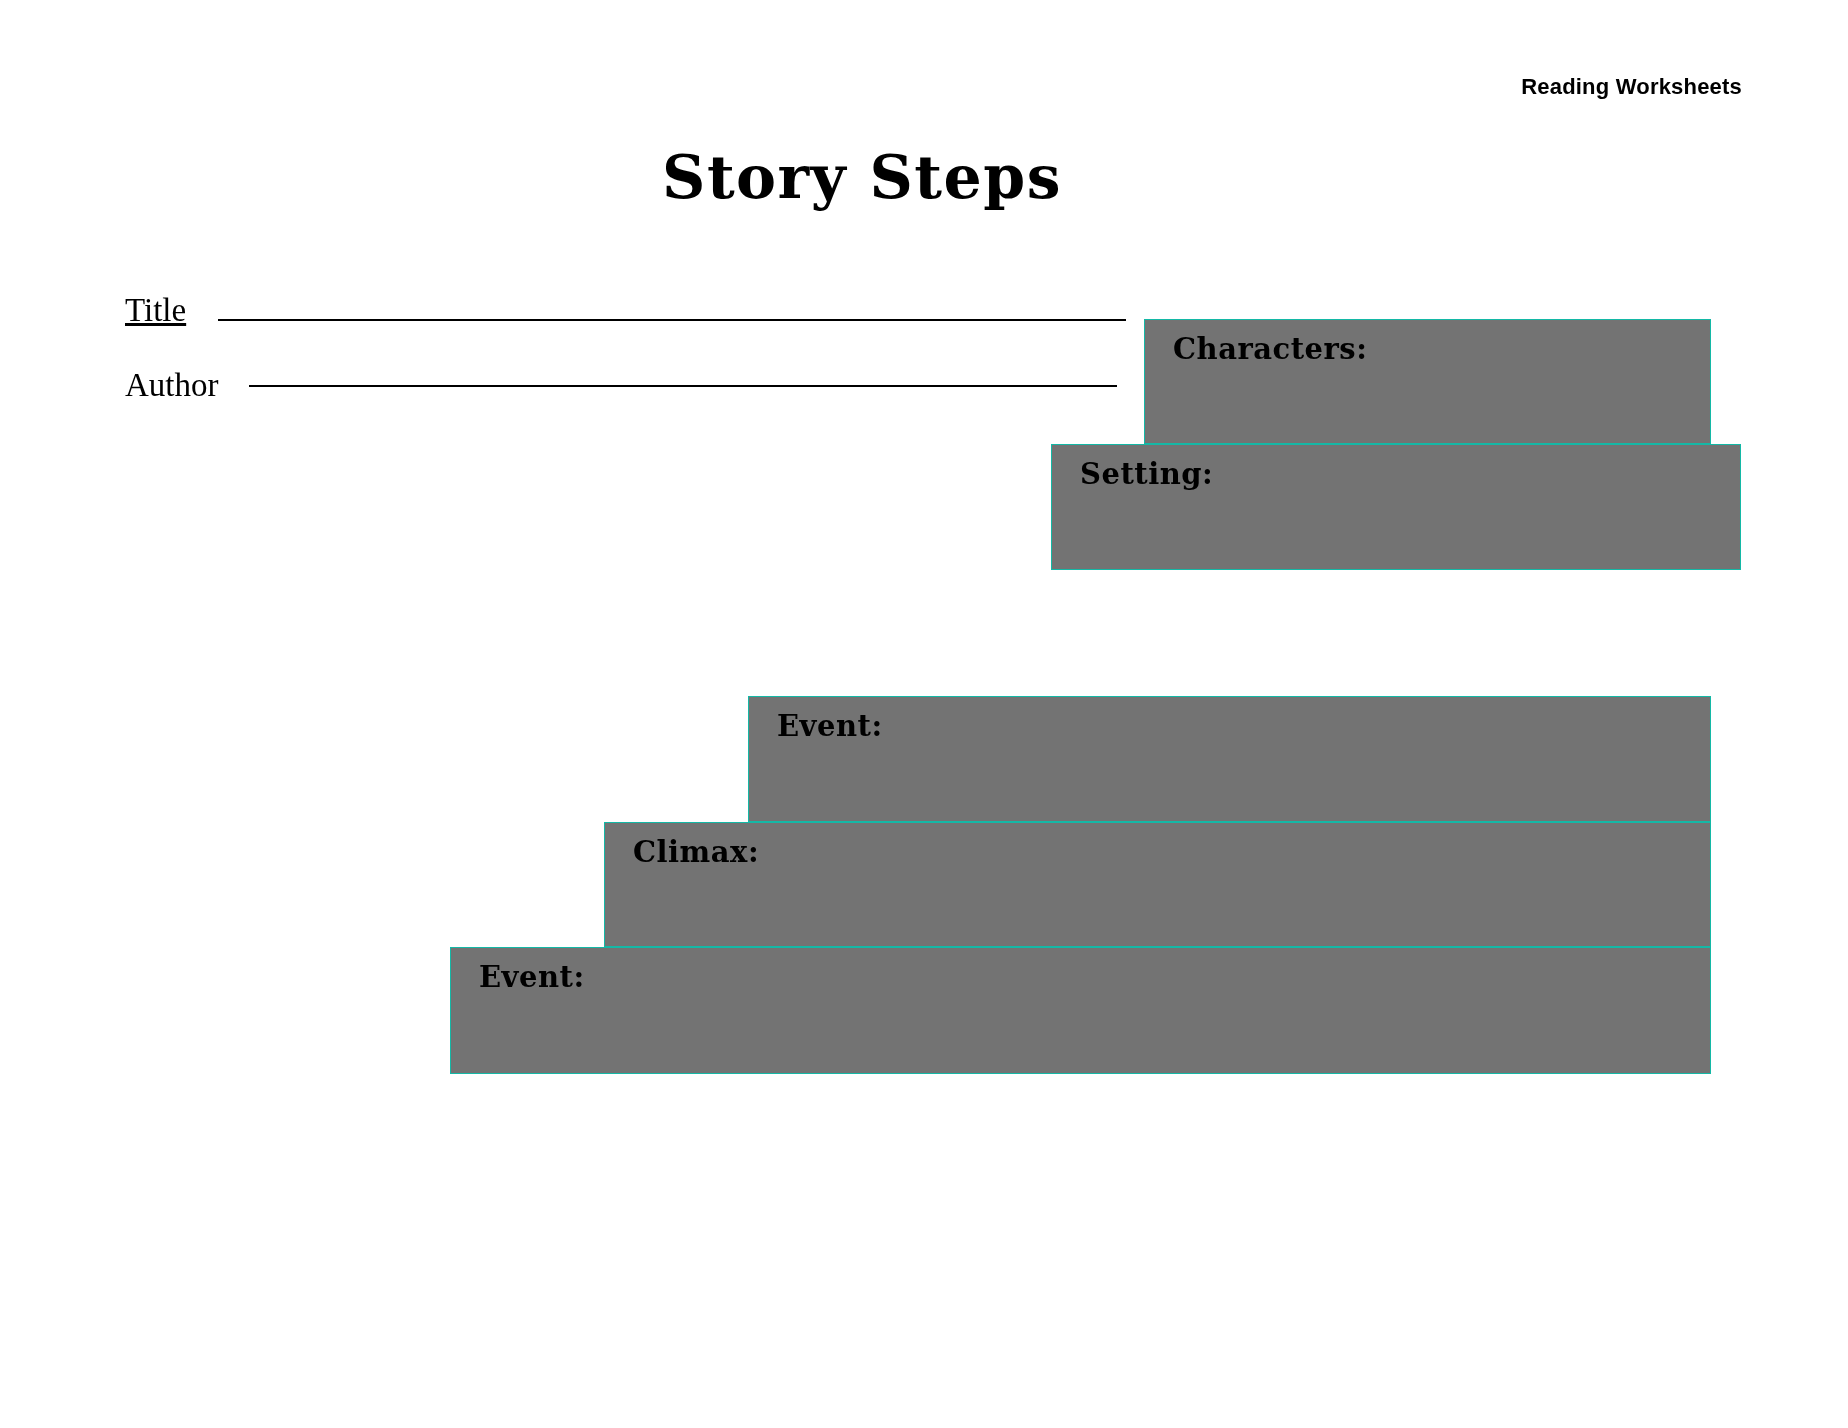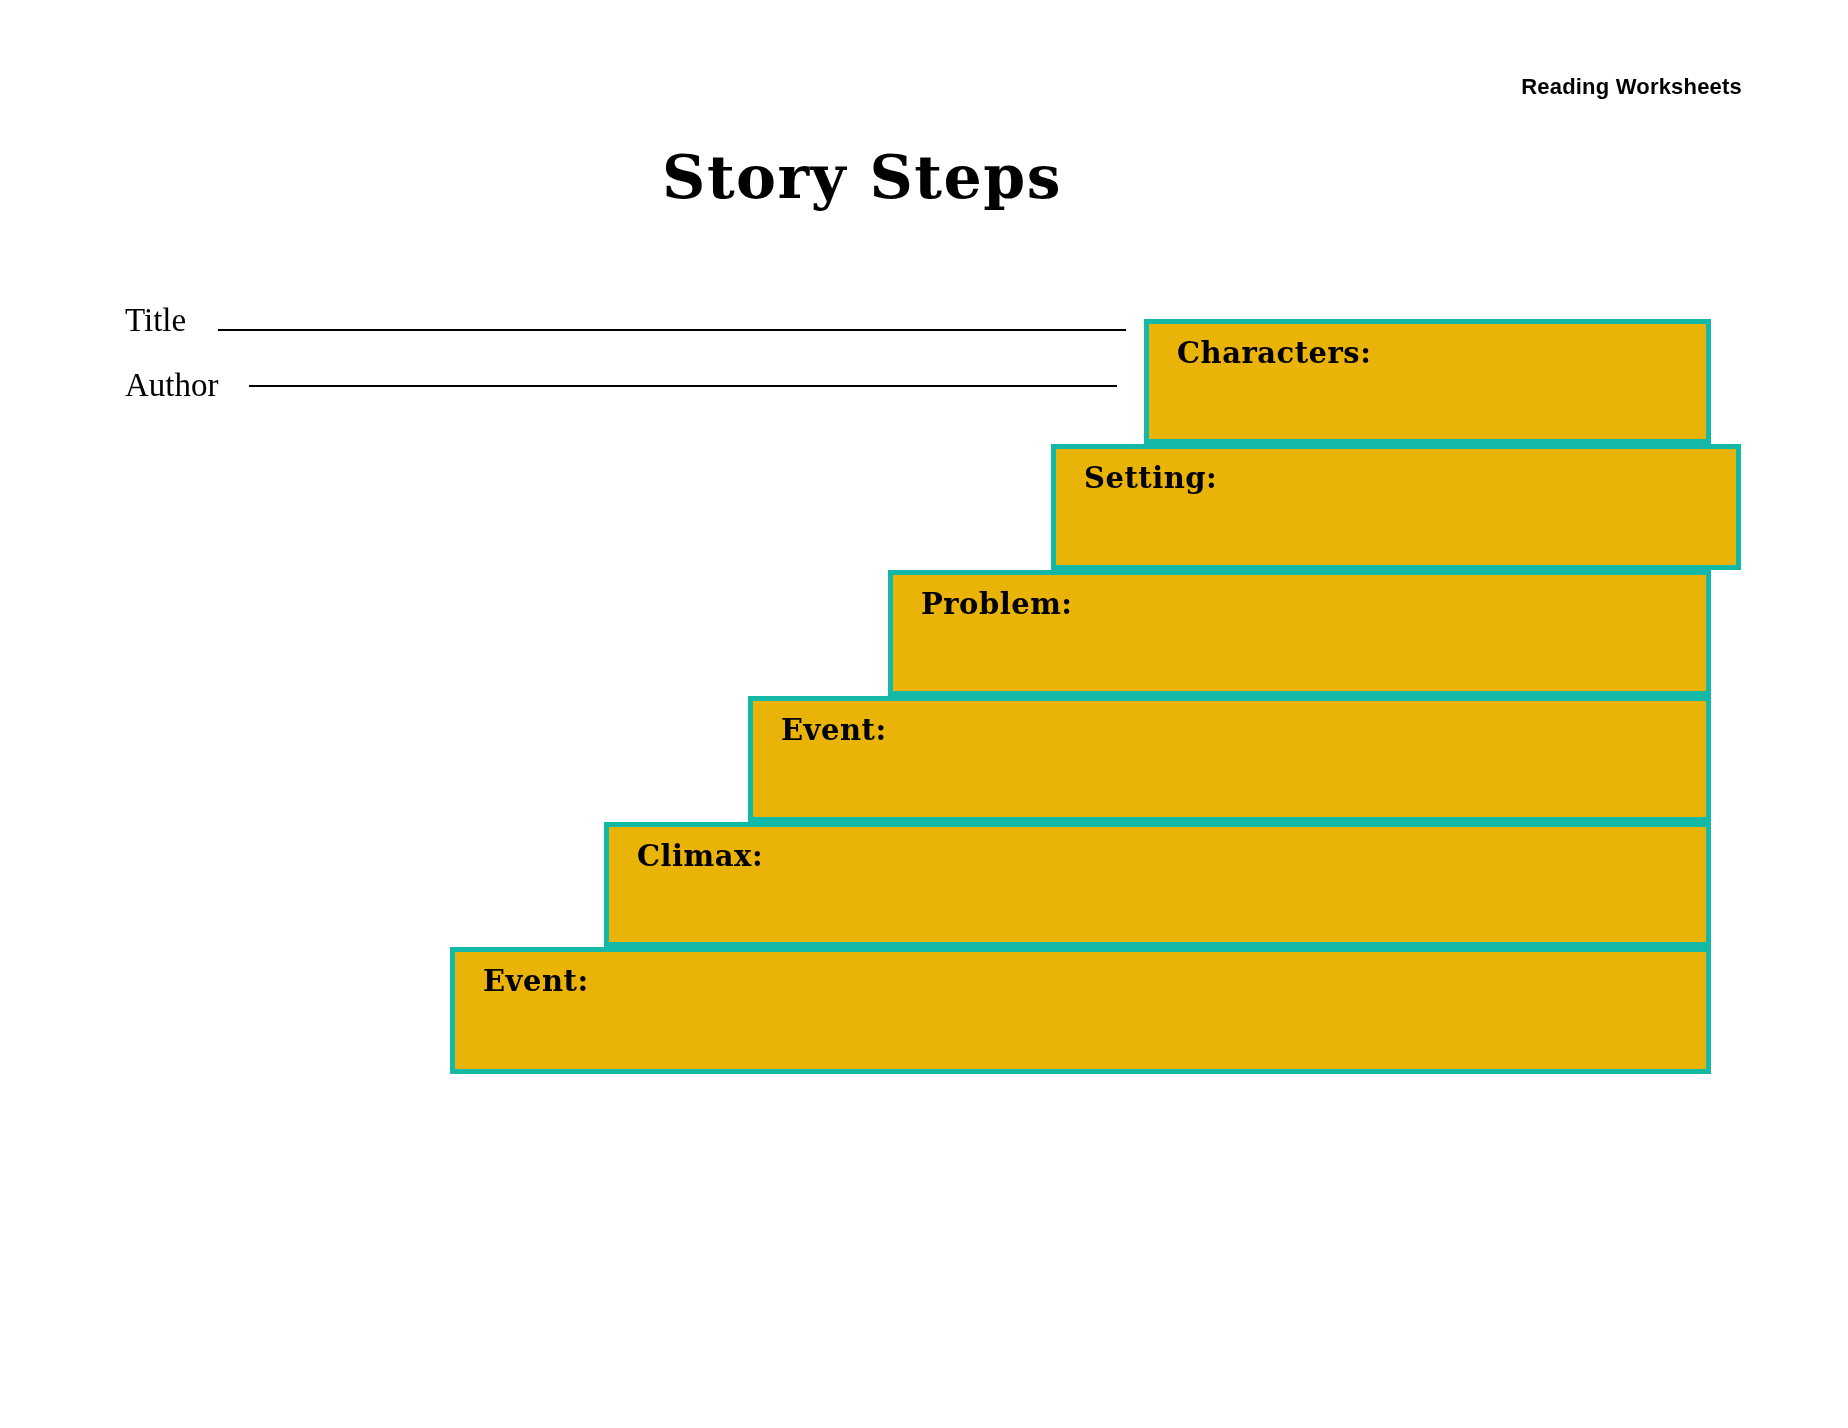--- a/index.html
+++ b/index.html
@@ -59,32 +59,32 @@
     font-family: "Liberation Serif", "DejaVu Serif", serif;
     font-size: 33px;
     color: #000;
   }
   .field-rule {
     display: inline-block;
     border-bottom: 2px solid #000;
     height: 0;
   }
 
-  #field-title { left: 125px; top: 302px; }
+  #field-title { left: 125px; top: 292px; text-decoration: underline; }
   #field-title .field-rule { width: 908px; margin-left: 32px; }
 
   #field-author { left: 125px; top: 367px; align-items: center; }
   #field-author .field-rule { width: 868px; margin-left: 30px; }
 
   
   .step-box {
     position: absolute;
     box-sizing: border-box;
-    border: 5px solid #14b8a6;
-    background: #eab308;
+    border: 1px solid #14b8a6;
+    background: #737373;
   }
   .step-label {
     position: absolute;
     left: 28px;
     top: 12px;
     font-family: "DejaVu Serif", "Liberation Serif", serif;
     font-weight: bold;
     font-size: 29px;
     letter-spacing: 0.5px;
     color: #000;
@@ -111,23 +111,20 @@
   </div>
 
   <div class="step-box" style="left:1144px; top:319px; width:567px; height:125px;">
     <span class="step-label">Characters:</span>
   </div>
 
   <div class="step-box" style="left:1021px; top:444px; width:690px; height:126px;margin-left:30px;">
     <span class="step-label">Setting:</span>
   </div>
 
-  <div class="step-box" style="left:888px; top:570px; width:823px; height:126px;">
-    <span class="step-label">Problem:</span>
-  </div>
 
   <div class="step-box" style="left:748px; top:696px; width:963px; height:126px;">
     <span class="step-label">Event:</span>
   </div>
 
   <div class="step-box" style="left:604px; top:822px; width:1107px; height:125px;padding-left:26px;">
     <span class="step-label">Climax:</span>
   </div>
 
   <div class="step-box" style="left:450px; top:947px; width:1261px; height:127px;">

